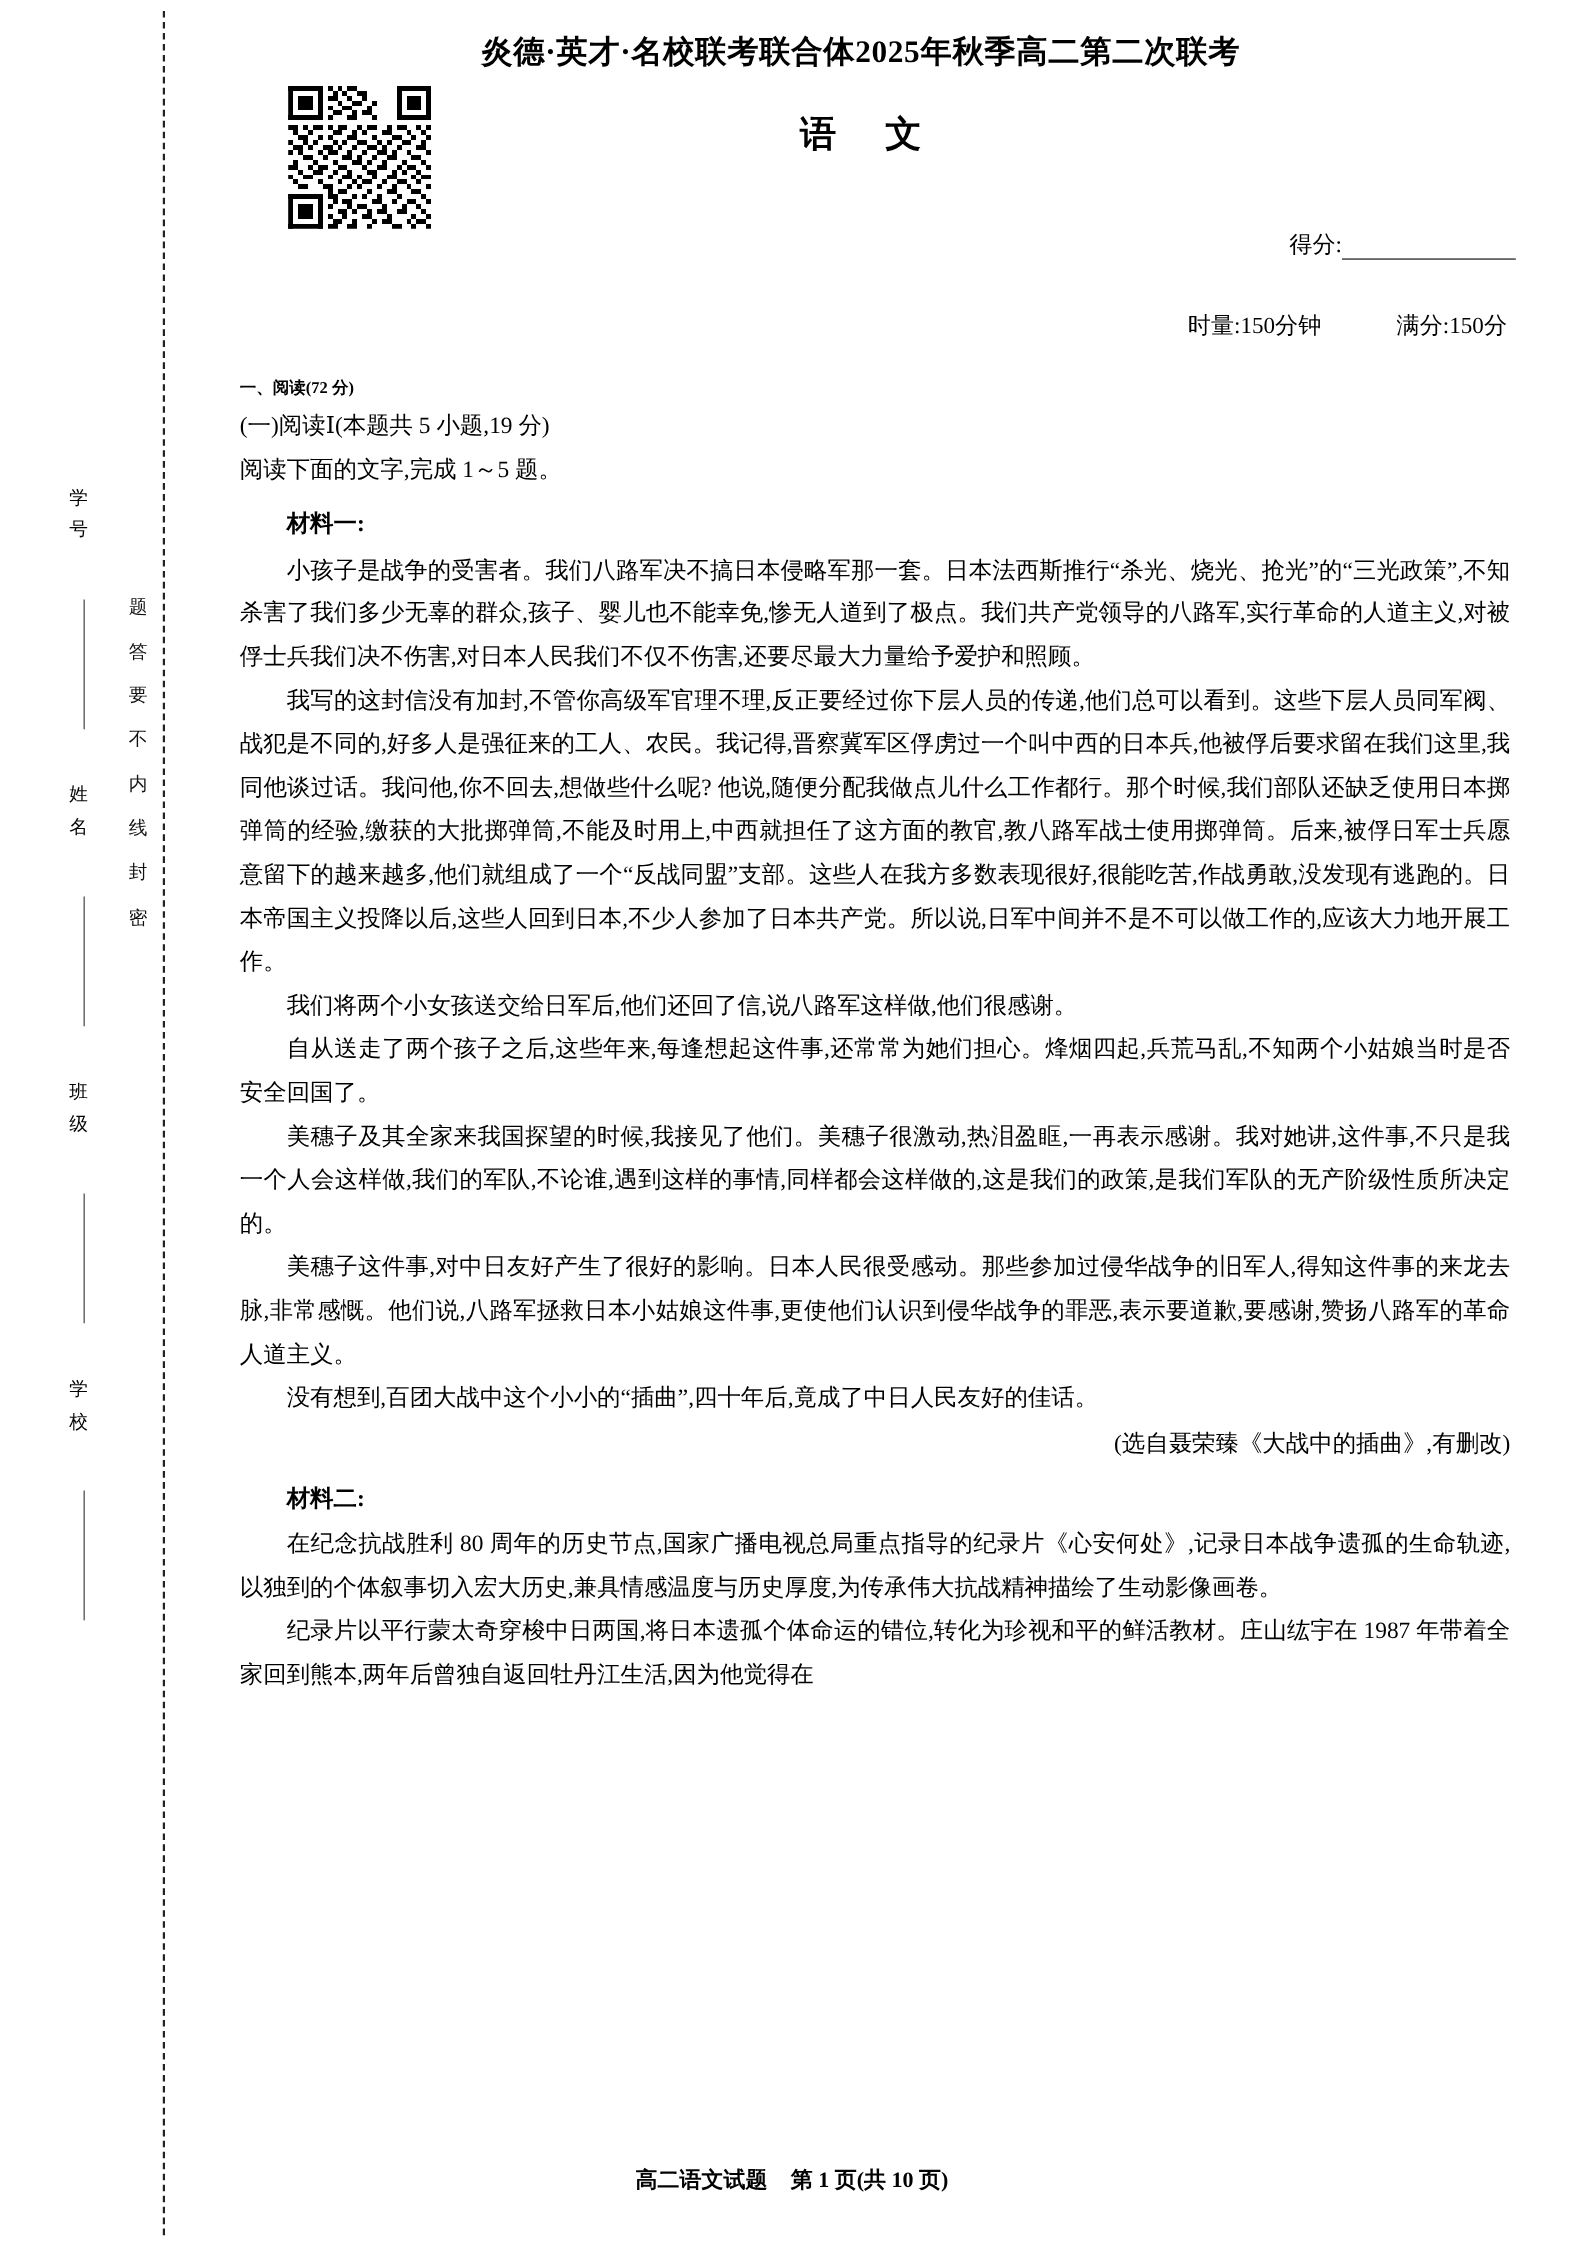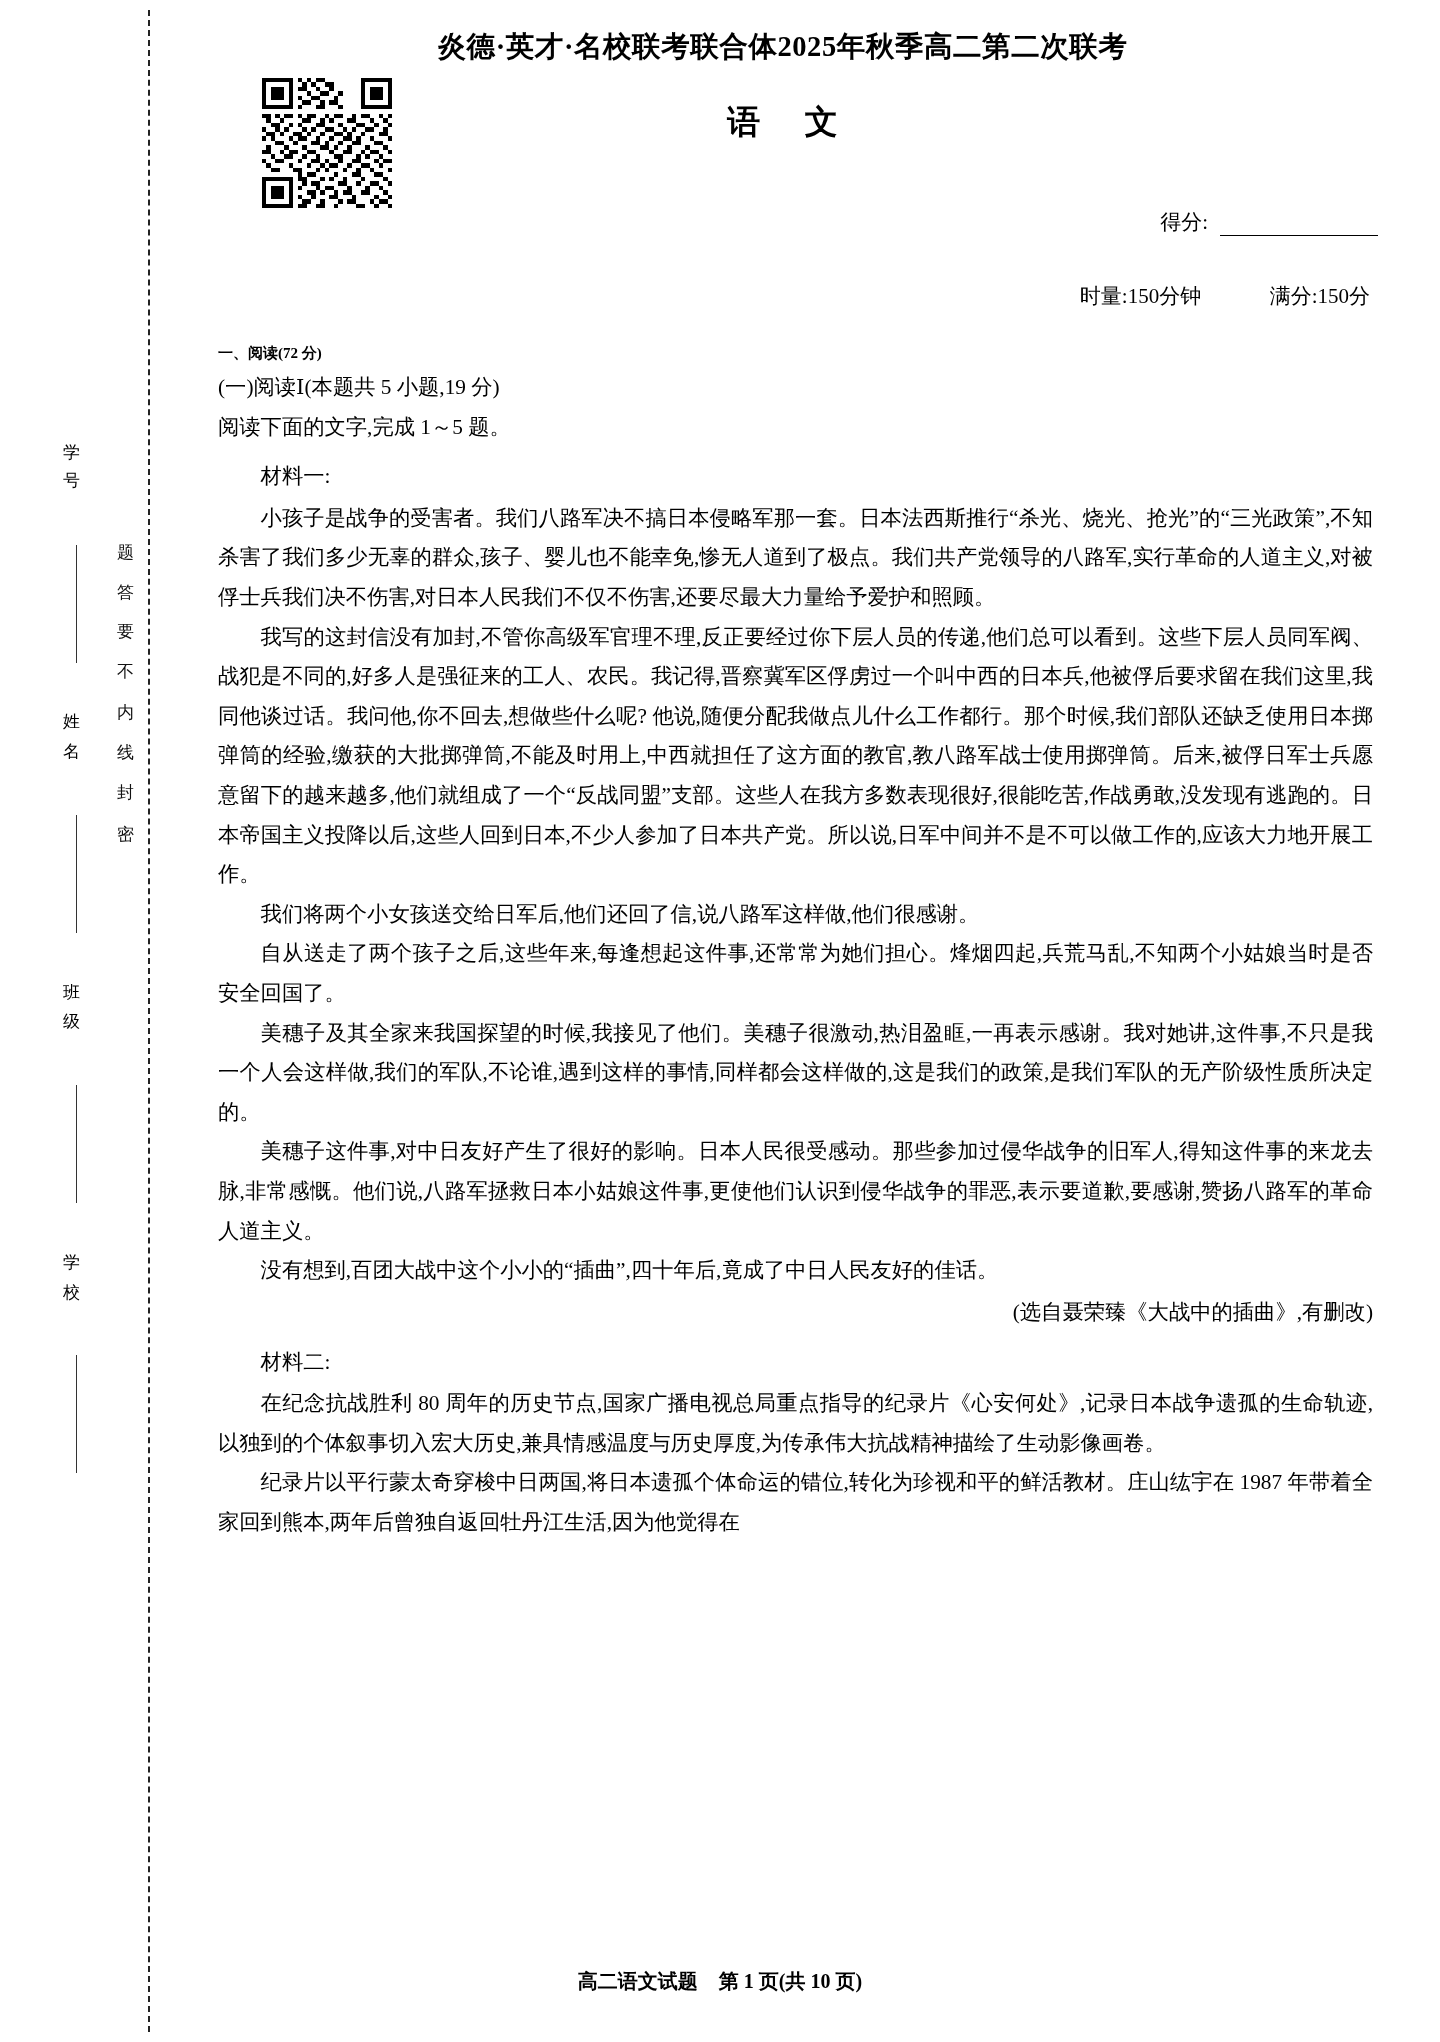--- a/index.html
+++ b/index.html
@@ -97,21 +97,21 @@
     height: 130px;
     image-rendering: pixelated;
   }
   .score-line {
     position: absolute;
     right: 62px;
     top: 208px;
     font-size: 21px;
     display: flex;
     align-items: flex-end;
-    gap: 12px;
+    gap: 0;
   }
   .score-blank {
     display: inline-block;
     width: 158px;
     border-bottom: 1.6px solid #000;
     height: 20px;
   }
   .meta-line {
     position: absolute;
     left: 195px;
@@ -138,21 +138,21 @@
   .sec-head {
     font-weight: bold;
     font-size: 15px;
     margin-bottom: 2px;
   }
   .line {
     margin: 0;
   }
   .matlabel {
     text-indent: 2em;
-    font-weight: normal;
+    font-weight: bold;
     margin-top: 10px;
     margin-bottom: 2px;
   }
   .para {
     text-indent: 2em;
     margin: 0;
   }
   .right-attr {
     text-align: right;
     margin: 2px 0 0 0;

